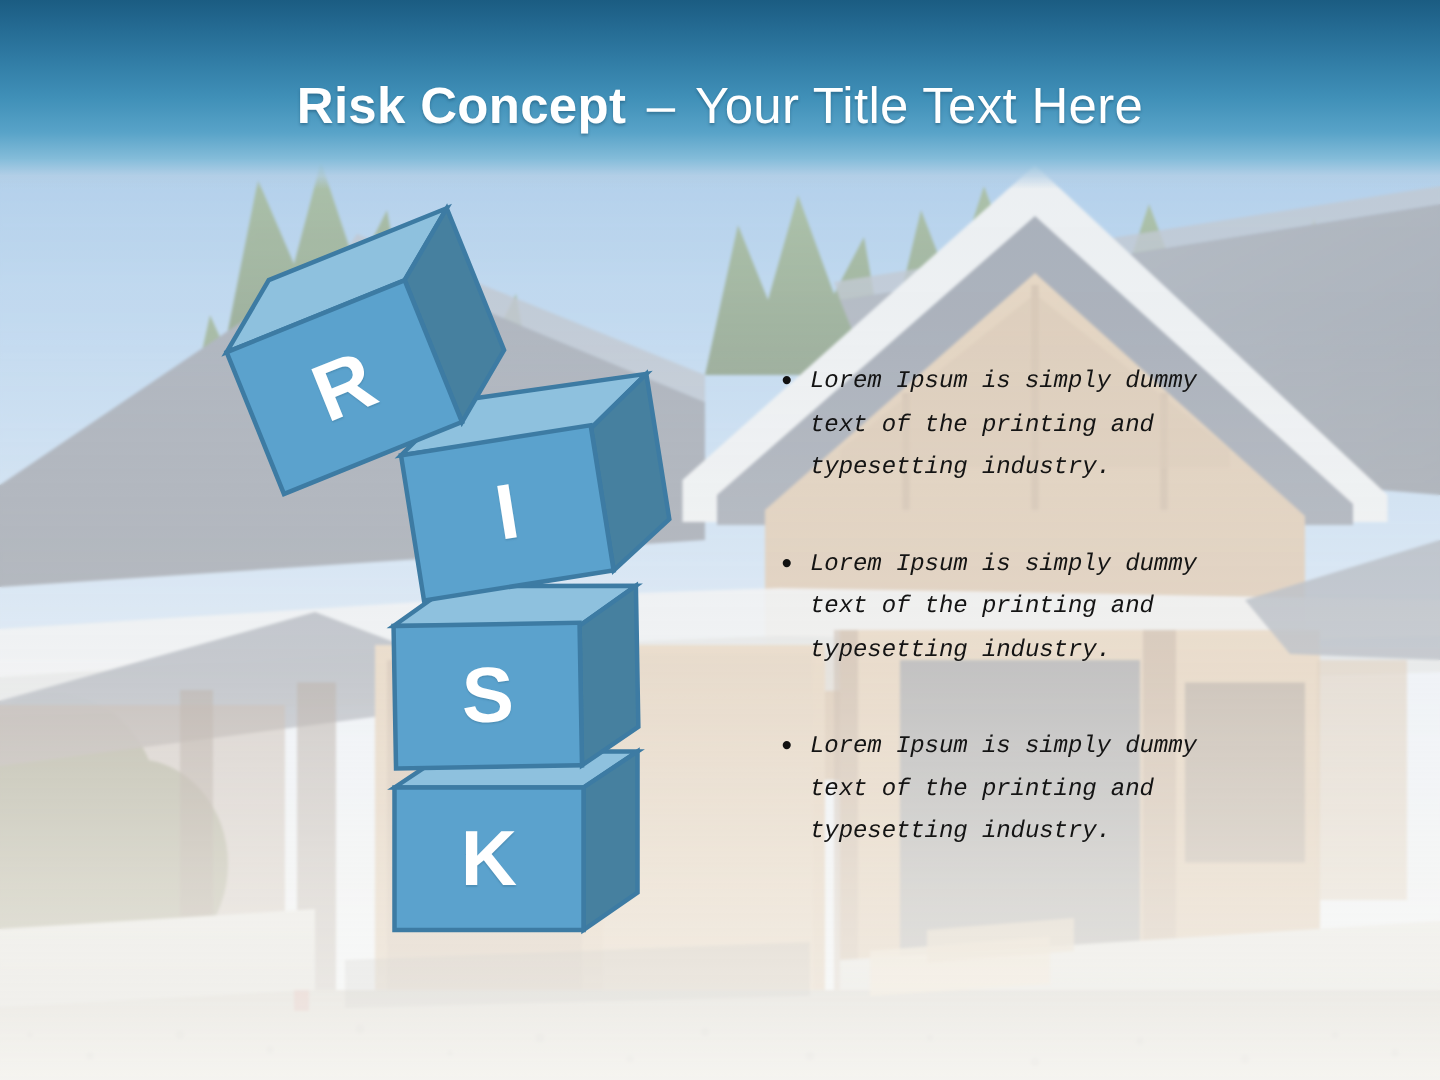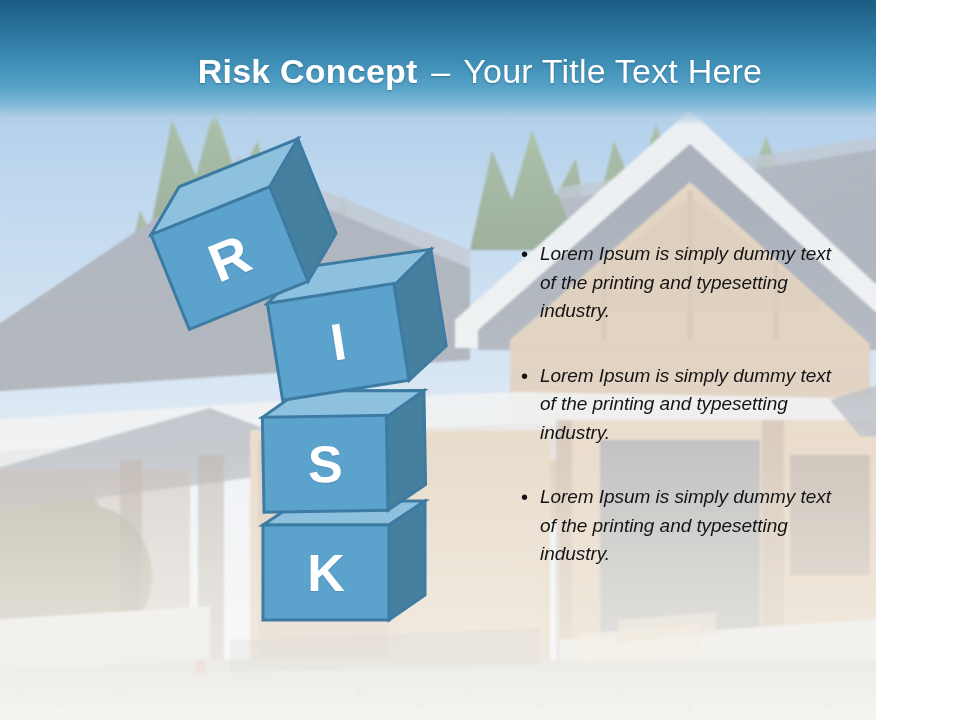--- a/index.html
+++ b/index.html
@@ -1,18 +1,18 @@
 <!DOCTYPE html>
 <html><head>
 <meta charset="utf-8">
 <style>
   html,body{margin:0;padding:0;background:#fff;}
   *{box-sizing:border-box;}
   .slide{
-    position:relative;width:876px;height:720px;overflow:hidden;
+    position:relative;width:960px;height:720px;overflow:hidden;
     font-family:"Liberation Sans",sans-serif;background:#eef2f7;
   }
 
   
   .photo{position:absolute;left:0;top:0;width:960px;height:720px;overflow:hidden;}
   .photo svg{display:block;width:960px;height:720px;}
   
   .photo-veil{
     position:absolute;left:0;top:0;width:960px;height:720px;
     background:linear-gradient(180deg,
@@ -65,22 +65,22 @@
 
   
   .bullets{position:absolute;left:512px;top:240px;width:330px;}
   .bullet{position:relative;display:flex;margin-bottom:36px;}
   .bullet:last-child{margin-bottom:0;}
   .bullet .dot{
     width:28px;flex:0 0 28px;color:#111;font-size:20px;line-height:28px;
     text-align:left;padding-left:9px;
   }
   .bullet .btext{
-    flex:1 1 auto;color:#141414;font-size:19px;line-height:28.5px;
-    font-style:italic;letter-spacing:-0.05px;
+    flex:1 1 auto;color:#141414;font-size:16px;line-height:28.5px;
+    font-style:italic;letter-spacing:-0.05px;font-family:Liberation Mono, monospace;
   }
 </style>
 </head>
 <body>
 
 <div class="slide">
 
   <div class="photo">
     <svg viewBox="0 0 960 720" preserveAspectRatio="none" aria-hidden="true">
       <defs>

